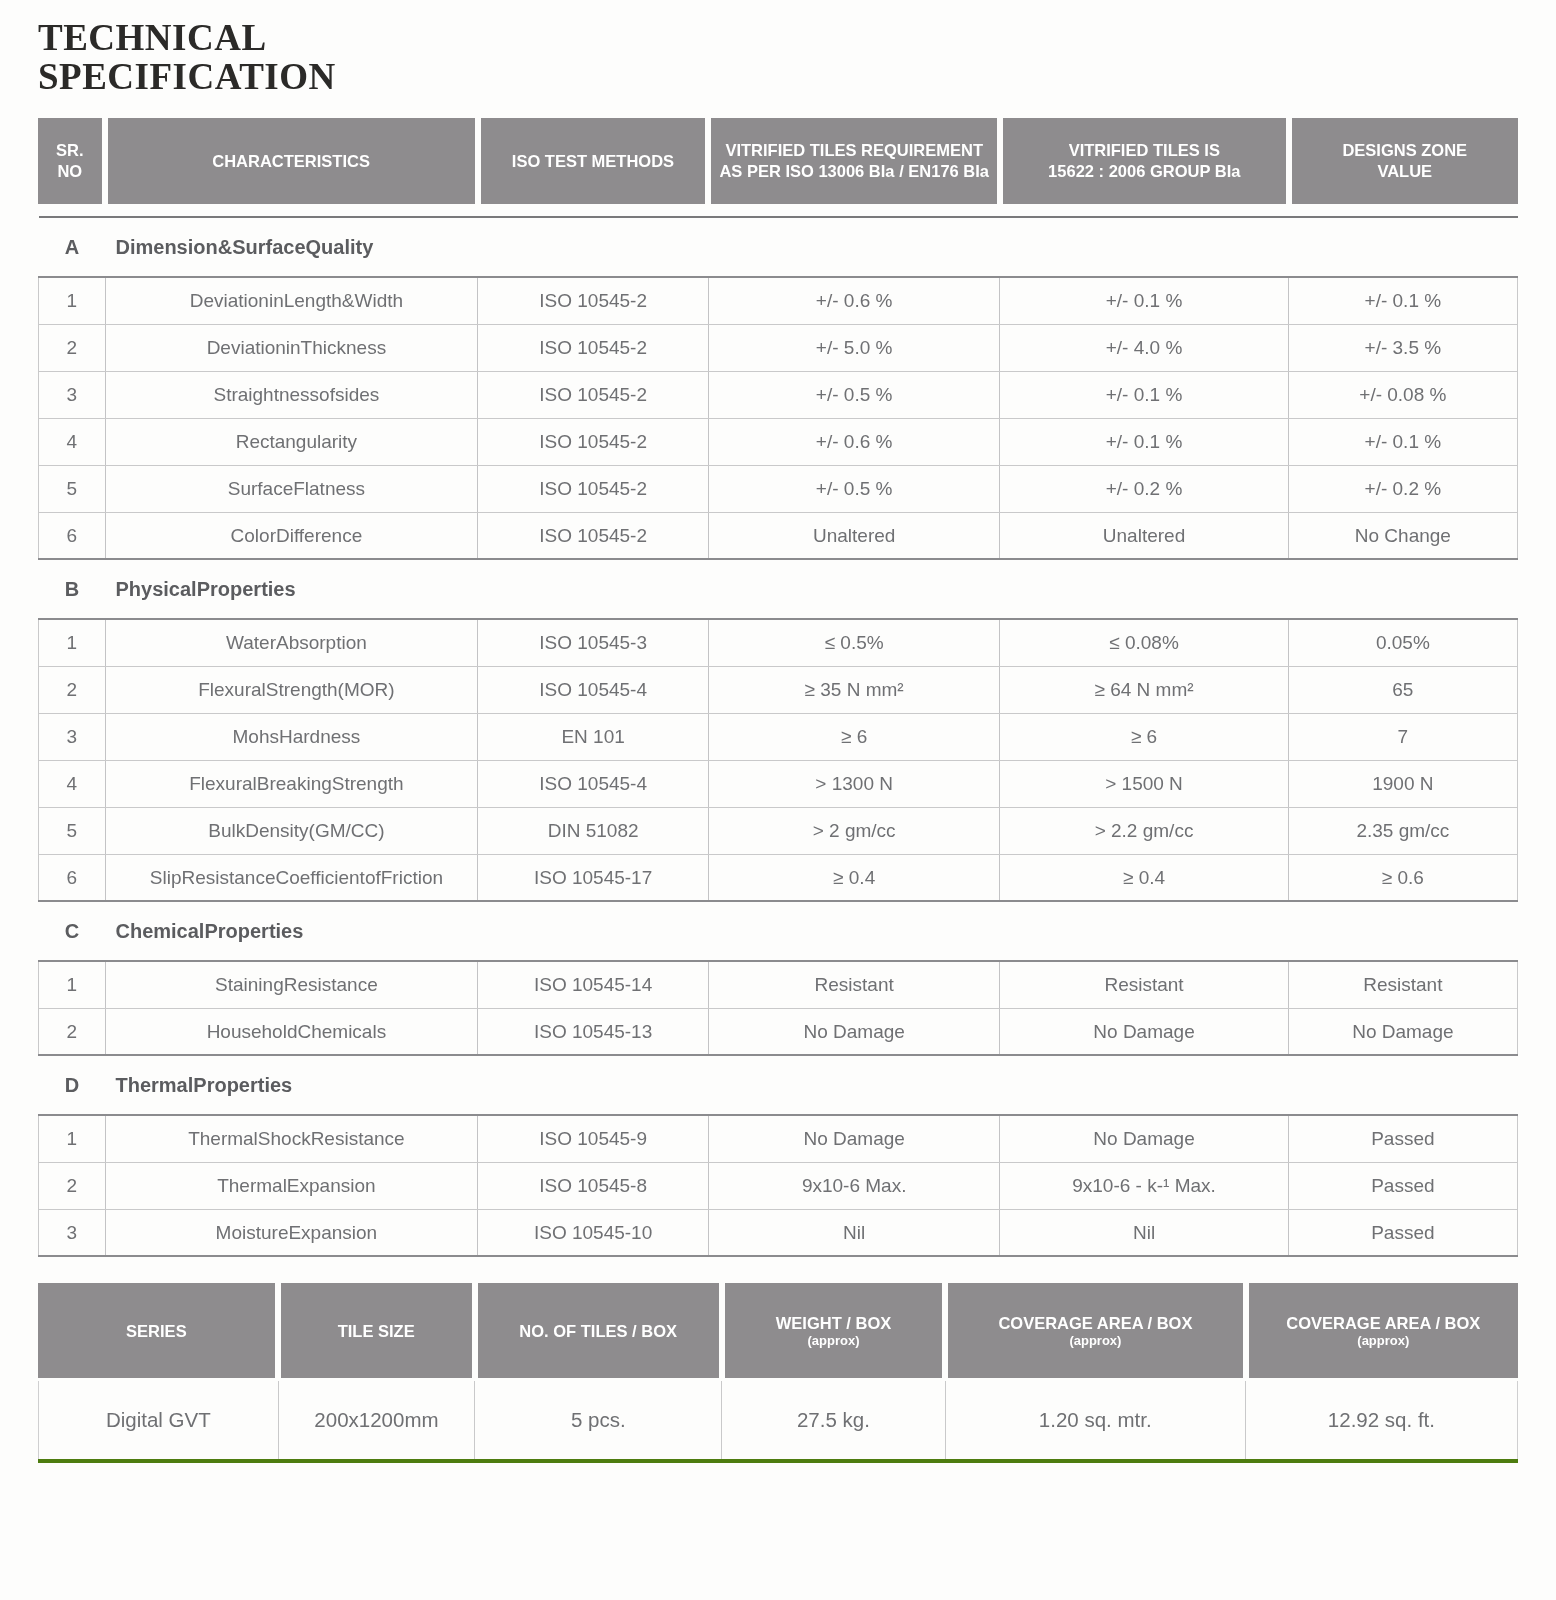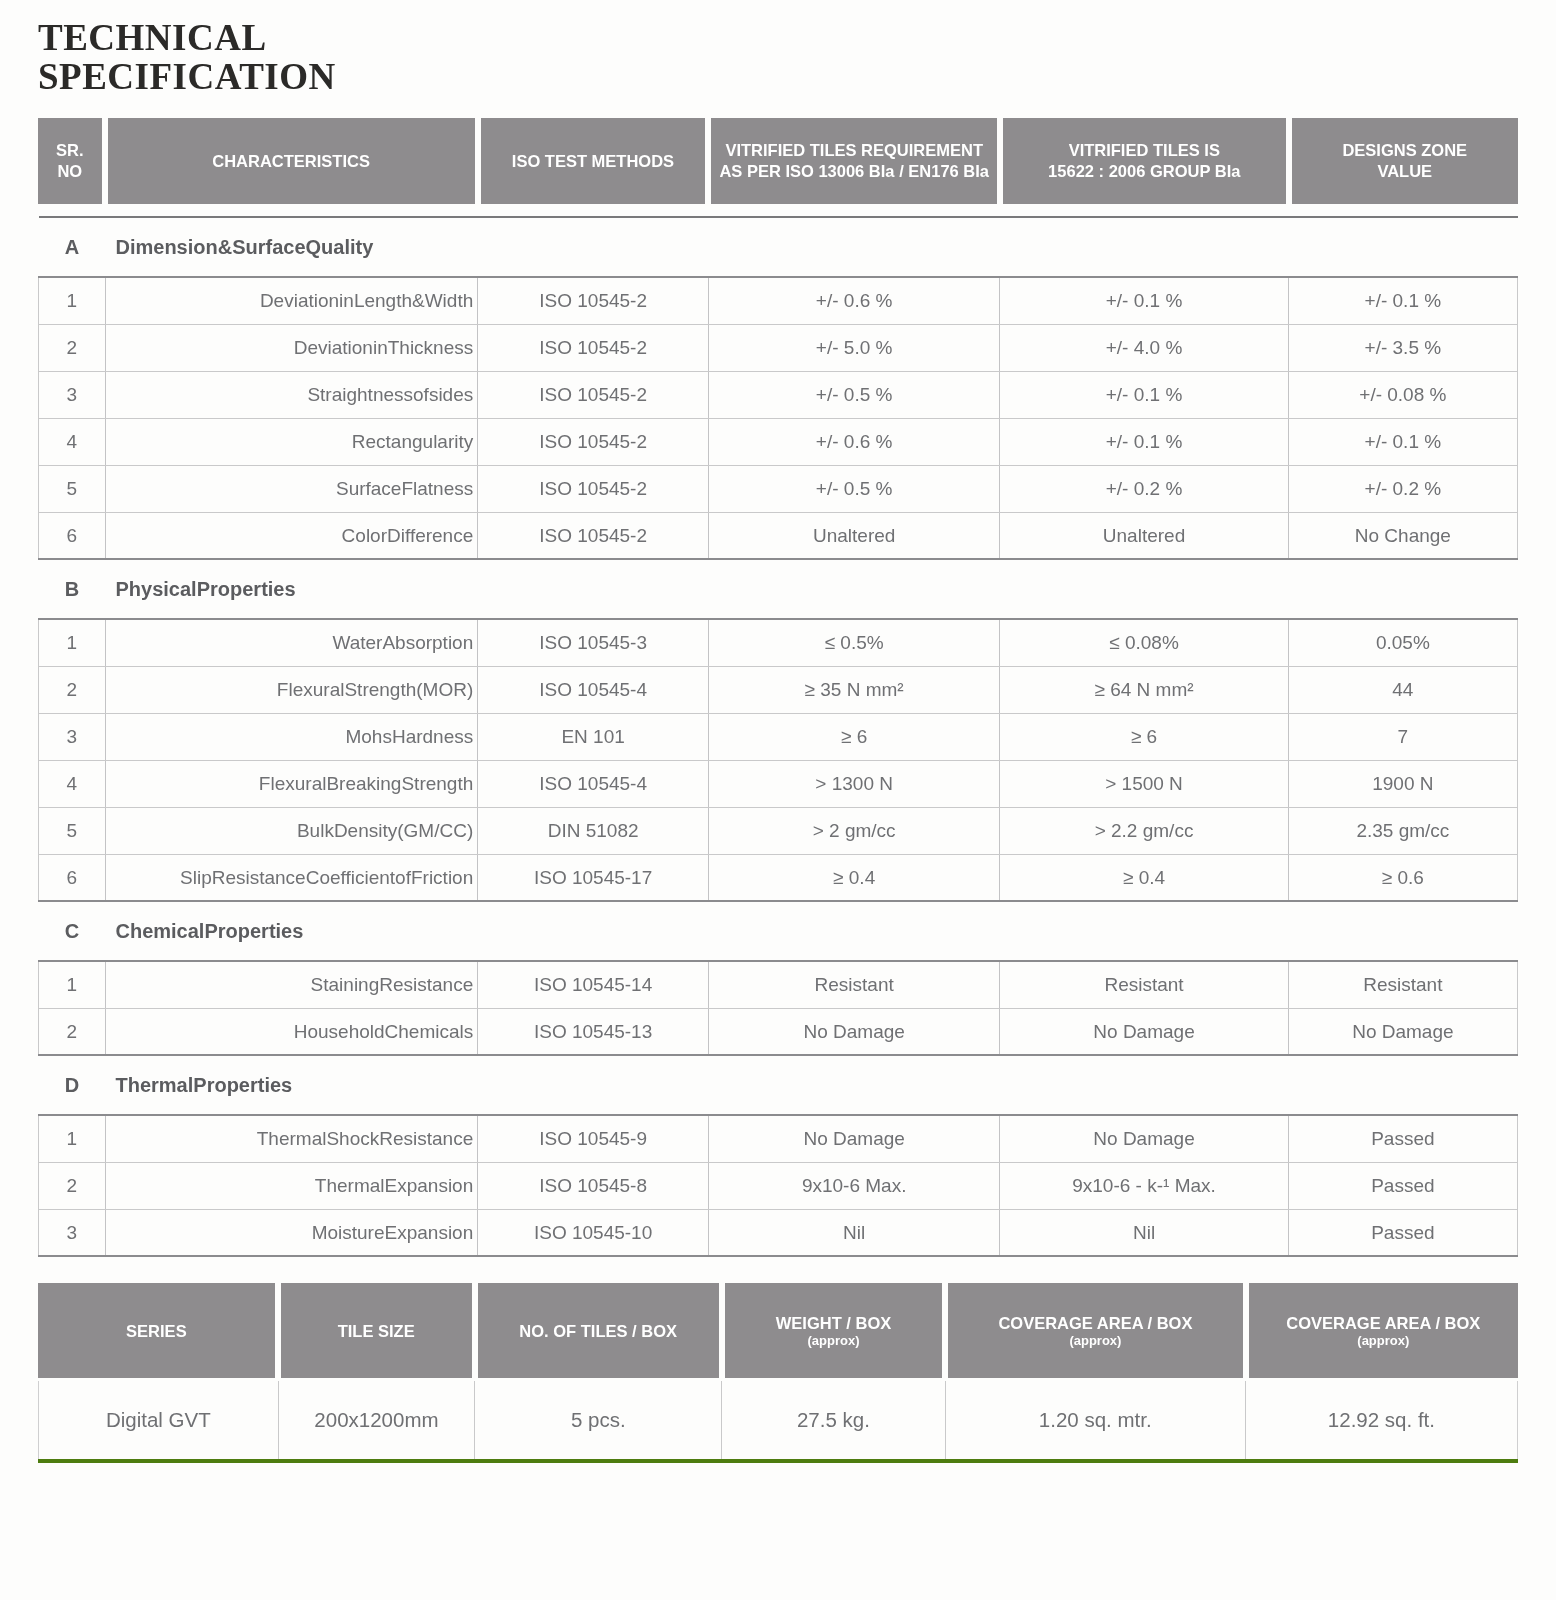--- a/index.html
+++ b/index.html
@@ -50,21 +50,21 @@
     font-size: 19px;
     color: var(--body-text, #6f7073);
     text-align: center;
     vertical-align: middle;
     border-bottom: 1px solid #c9c9ca;
     border-left: 1px solid #c3c3c5;
     padding: 0 4px;
   }
   .spec-body tr.data-row td:first-child { border-left: 1px solid #c9c9ca; }
   .spec-body tr.data-row td:last-child  { border-right: 1px solid #c9c9ca; }
-  .spec-body td.c1 { text-align: right; padding-left: 14px; }
+  .spec-body td.c1 { text-align: center; padding-left: 14px; }
   .spec-body tr.section-row td {
     border: none;
     border-bottom: 2px solid #8b8b8e;
     height: 60px;
     text-align: left;
     padding: 0;
   }
   .spec-body tr.sec-last td { border-bottom: 2px solid #8b8b8e; }
   .sec-letter {
     display: inline-block;
@@ -229,21 +229,21 @@
           <td class="c3">≤ 0.5%</td>
           <td class="c4">≤ 0.08%</td>
           <td class="c5">0.05%</td>
         </tr>
         <tr class="data-row">
           <td class="c0">2</td>
           <td class="c1">FlexuralStrength(MOR)</td>
           <td class="c2">ISO 10545-4</td>
           <td class="c3">≥ 35 N mm²</td>
           <td class="c4">≥ 64 N mm²</td>
-          <td class="c5">44</td>
+          <td class="c5">65</td>
         </tr>
         <tr class="data-row">
           <td class="c0">3</td>
           <td class="c1">MohsHardness</td>
           <td class="c2">EN 101</td>
           <td class="c3">≥ 6</td>
           <td class="c4">≥ 6</td>
           <td class="c5">7</td>
         </tr>
         <tr class="data-row">

